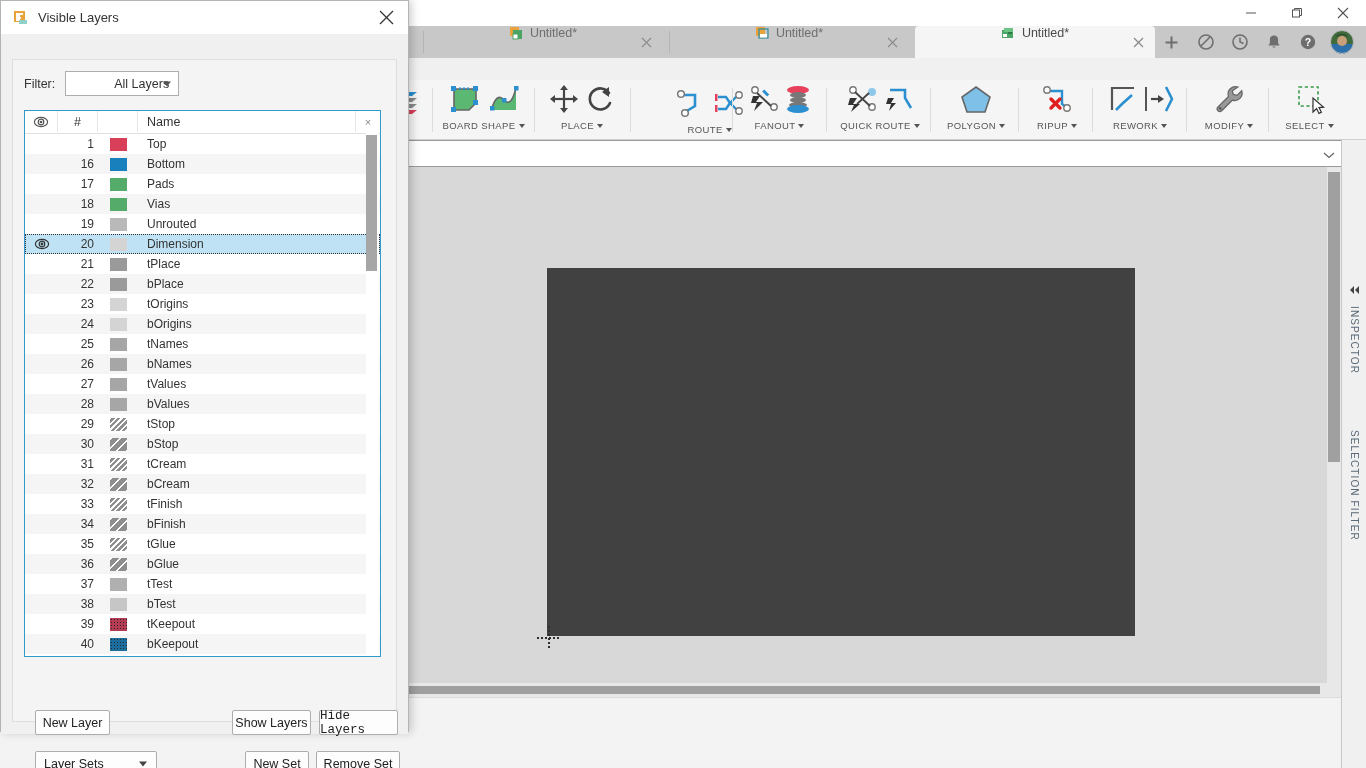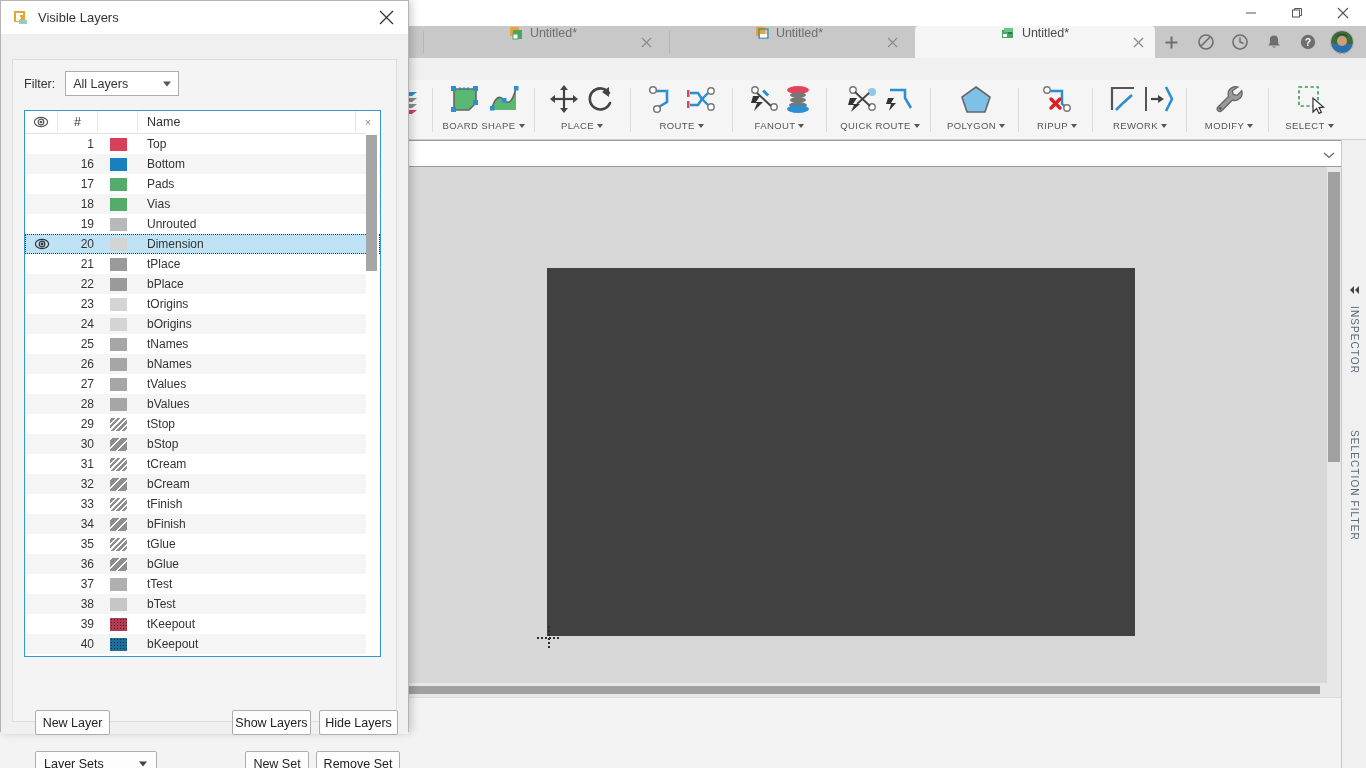--- a/index.html
+++ b/index.html
@@ -94,21 +94,21 @@
 
   #dlg-body{position:absolute;left:0;top:33px;width:407px;height:700px;background:#f0f0f0;}
 
   #group-box{position:absolute;left:11px;top:25px;width:385px;height:663px;background:#f4f4f4;
      border:1px solid #dedede;box-sizing:border-box;}
 
   #filter-row{position:absolute;left:11px;top:11px;display:flex;align-items:center;}
   #filter-label{font-size:12.5px;color:#333;margin-right:10px;}
   #filter-select{width:114px;height:25px;border:1px solid #adadad;background:#fff;box-sizing:border-box;
      display:flex;align-items:center;position:relative;}
-  #filter-value{font-size:12.5px;color:#333;padding-left:7px;}
+  #filter-value{font-size:12.5px;color:#333;padding-left:7px;margin-left:41px;}
   #filter-caret{position:absolute;right:7px;top:50%;transform:translateY(-50%);
      width:0;height:0;border-left:4px solid transparent;border-right:4px solid transparent;border-top:5px solid #555;}
 
   #list-box{position:absolute;left:11px;top:50px;width:357px;height:547px;background:#fff;
      border:1px solid #3399cc;box-sizing:border-box;overflow:hidden;}
   #list-header{position:relative;height:22px;background:#fff;border-bottom:1px solid #e0e0e0;}
   .hcell{position:absolute;top:0;height:21px;display:flex;align-items:center;justify-content:center;
       border-right:1px solid #e6e6e6;box-sizing:border-box;font-size:12.5px;color:#333;}
   #h-eye{left:0;width:33px;}
   #h-num{left:33px;width:40px;}
@@ -126,21 +126,21 @@
   .swatch{width:17px;height:13px;}
   .c-name{flex:1;padding-left:9px;font-size:12px;color:#333;}
 
   #list-scroll{position:absolute;right:1px;top:22px;width:13px;height:523px;background:#fff;}
   #list-thumb{position:absolute;right:2px;top:2px;width:11px;height:136px;background:#a6a6a6;}
 
   .dbtn{position:absolute;height:25px;border:1px solid #adadad;background:#fdfdfd;border-radius:2px;
      display:flex;align-items:center;justify-content:center;font-size:12.5px;color:#222;box-sizing:border-box;}
   #btn-new-layer{left:22px;top:650px;width:75px;}
   #btn-show-layers{left:219px;top:650px;width:79px;}
-  #btn-hide-layers{left:306px;top:650px;width:79px;}
+  #btn-hide-layers{left:306px;top:650px;width:79px;font-family:Liberation Mono, monospace;}
 
   #layer-sets{position:absolute;left:22px;top:691px;width:122px;height:25px;border:1px solid #adadad;
      background:#fdfdfd;border-radius:2px;box-sizing:border-box;display:flex;align-items:center;}
   #layer-sets-val{font-size:12.5px;color:#222;padding-left:8px;}
   #layer-sets-caret{position:absolute;right:9px;top:50%;transform:translateY(-50%);
      width:0;height:0;border-left:4px solid transparent;border-right:4px solid transparent;border-top:5px solid #444;}
   #btn-new-set{left:232px;top:691px;width:64px;}
   #btn-remove-set{left:303px;top:691px;width:84px;}
 </style>
 </head>
@@ -360,21 +360,21 @@
         </span>
       </div>
       <div class="rlabel">
           <span>PLACE</span>
           <i class="caret"></i>
         </div>
     </div>
 
     <div class="rsep" style="left:630px;"></div>
 
-    <div class="rgroup" style="left:634px;width:95px;">
+    <div class="rgroup" style="left:662px;width:95px;justify-content:center;">
       <div class="ricons">
         <span>
           <svg width="34" height="34" viewBox="0 0 34 34">
             <polyline points="9,9 22,9 22,20 12,26" fill="none" stroke="#2b8fd0" stroke-width="2.6"></polyline>
             <circle cx="8" cy="8" r="3.3" fill="#fff" stroke="#777" stroke-width="1.5"></circle>
             <circle cx="12" cy="27" r="3.3" fill="#fff" stroke="#777" stroke-width="1.5"></circle>
           </svg>
         </span>
         <span>
           <svg width="38" height="34" viewBox="0 0 38 34">

